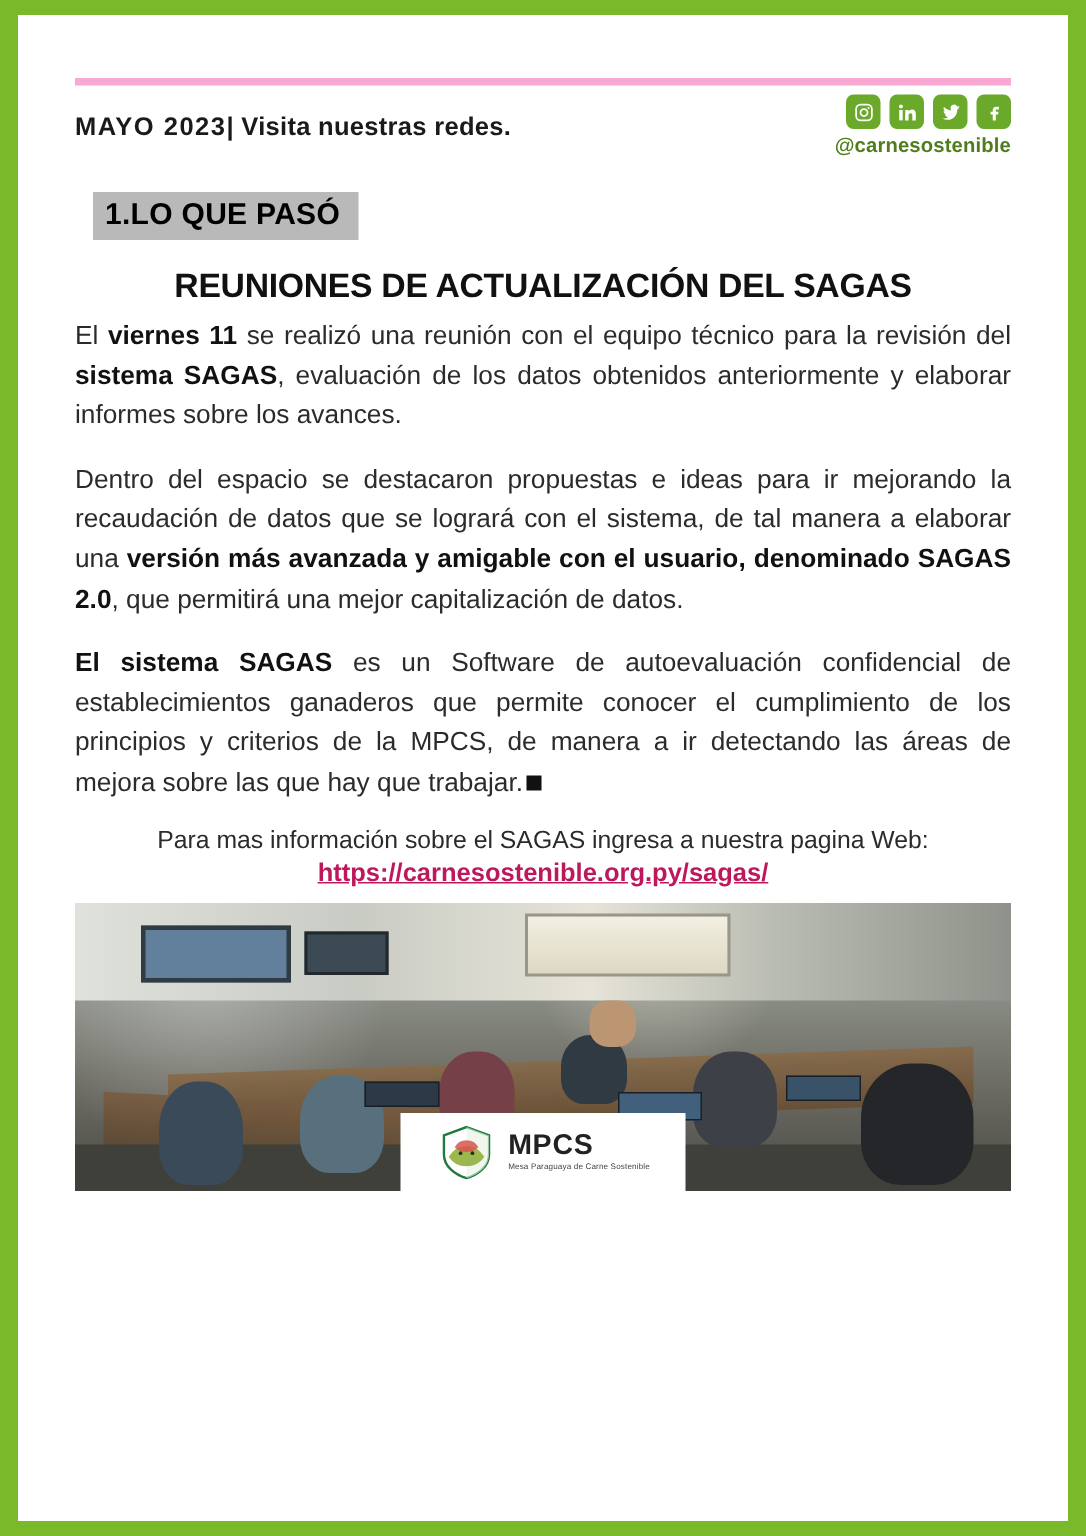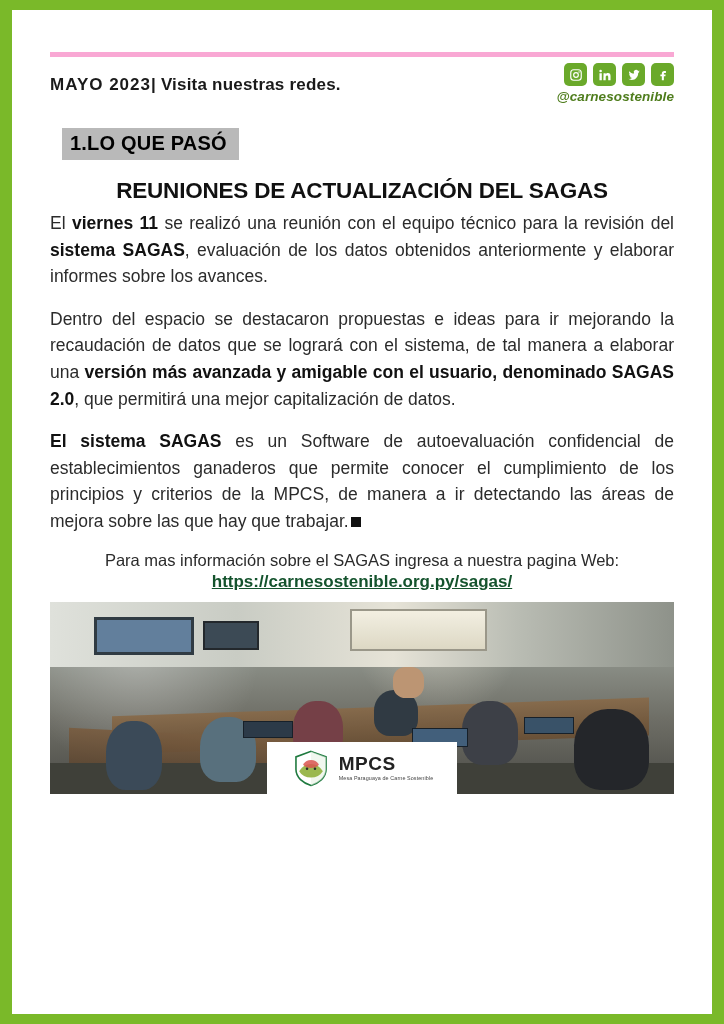--- a/index.html
+++ b/index.html
@@ -64,21 +64,20 @@
     justify-content: center;
     color: #fff;
   }
   .sicon svg { display: block; }
   .handle {
     margin-top: 3px;
     font-size: 13.5px;
     font-weight: bold;
     color: #4f7d1d;
     letter-spacing: 0.1px;
-    font-style: italic;
   }
 
   
   .section-tag {
     display: inline-block;
     background: #b9b9b9;
     color: #000;
     font-size: 20px;
     font-weight: bold;
     padding: 4px 12px 5px 8px;
@@ -116,21 +115,21 @@
     text-align: center;
     font-size: 16.5px;
     color: #2b2b2b;
     margin: 6px 0 2px 0;
   }
   .info-link {
     display: block;
     text-align: center;
     font-size: 17px;
     font-weight: bold;
-    color: #14532d;
+    color: #be185d;
     text-decoration: underline;
     margin-bottom: 10px;
   }
 
   
   .photo-wrap {
     position: relative;
     width: 100%;
     height: 192px;
     margin-top: 4px;

